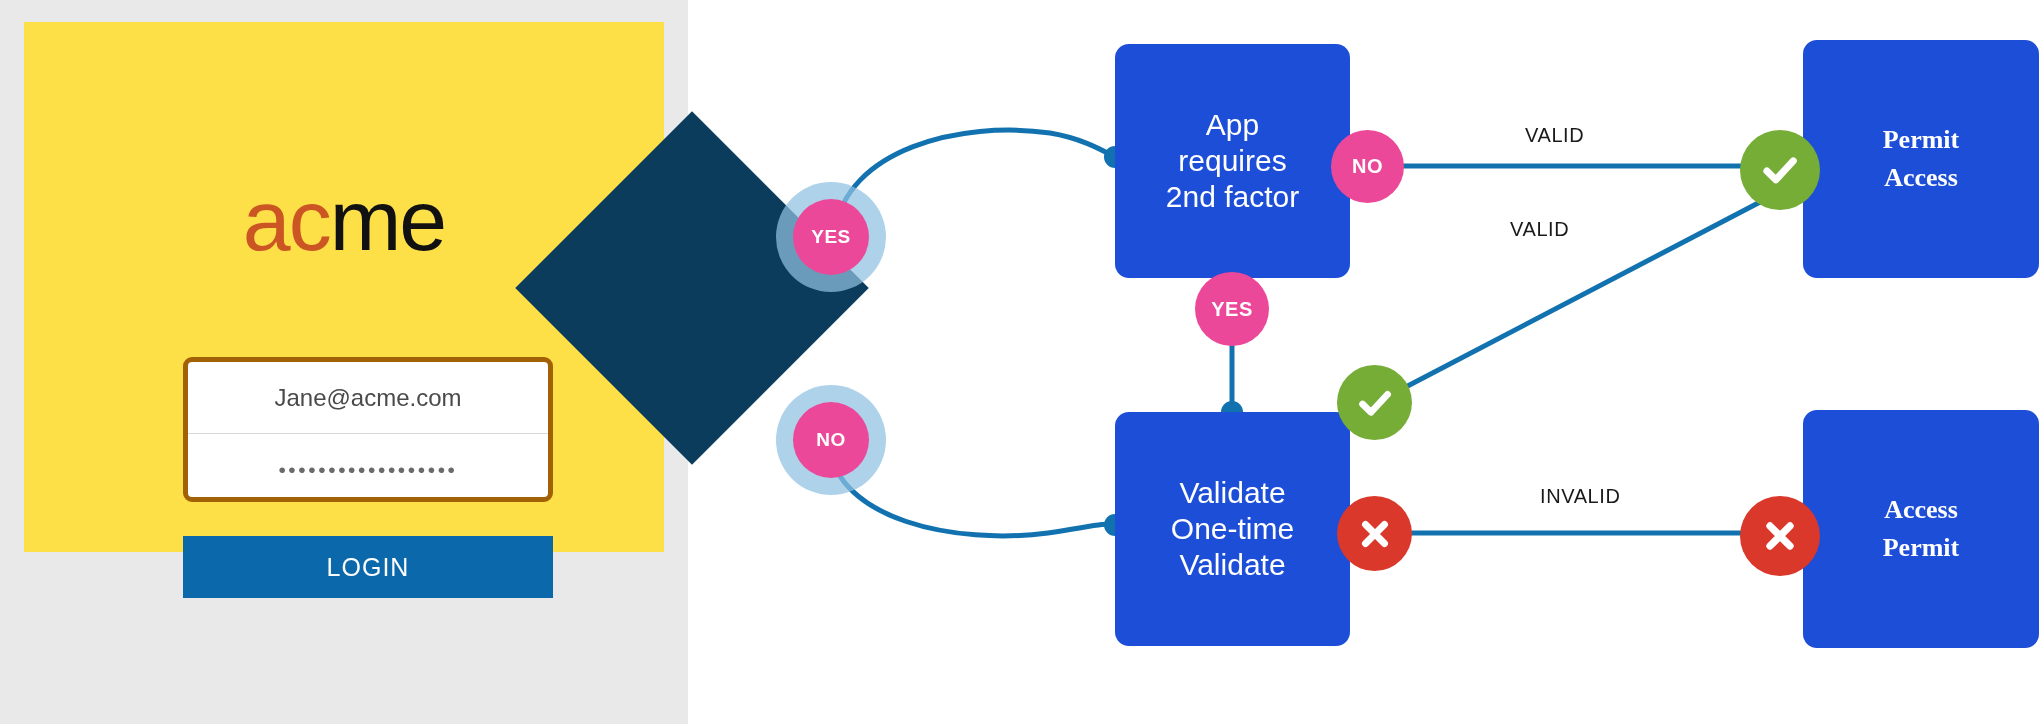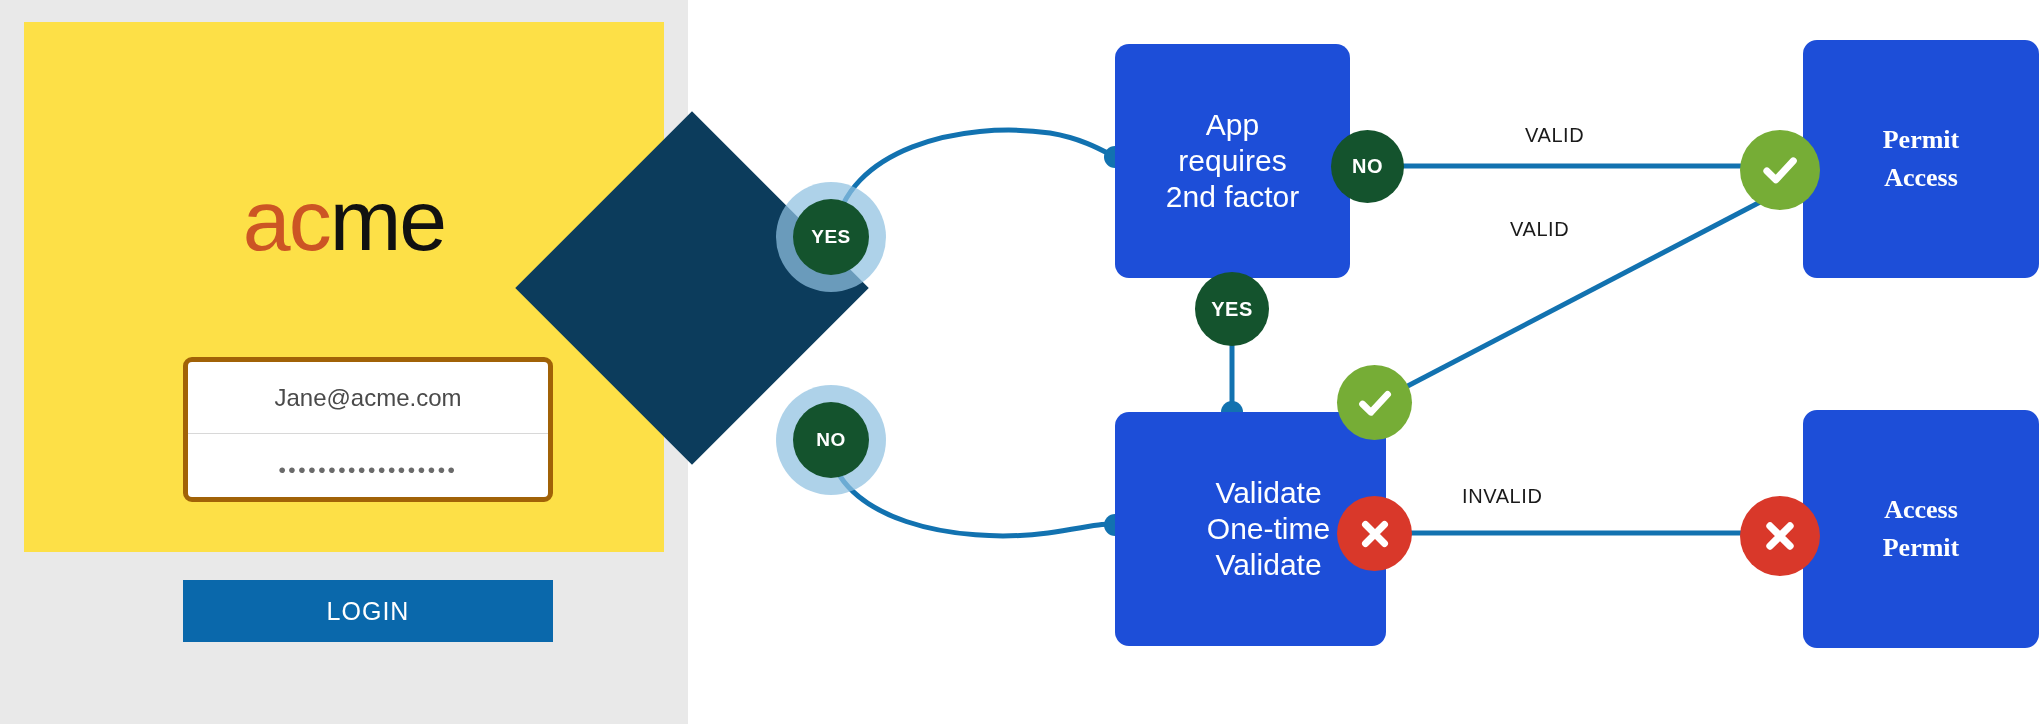--- a/index.html
+++ b/index.html
@@ -91,21 +91,20 @@
     color: #ffffff;
     border: none;
     font-family: "Liberation Sans", sans-serif;
     font-size: 25px;
     font-weight: 400;
     letter-spacing: 1px;
     cursor: pointer;
     display: flex;
     align-items: center;
     justify-content: center;
-    margin-top: 44px;
   }
 
   
   #flow {
     position: absolute;
     left: 0;
     top: 0;
     width: 2039px;
     height: 724px;
   }
@@ -131,21 +130,21 @@
     font-weight: 400;
   }
   .node-box.bold .node-label {
     font-weight: bold;
     font-size: 26px;
     line-height: 38px;
     font-family: Liberation Serif, serif;
   }
 
   #box-app-2fa    { left: 1115px; top: 44px;  width: 235px; height: 234px; }
-  #box-validate   { left: 1115px; top: 412px; width: 235px; height: 234px; padding-left: 36px; }
+  #box-validate   { left: 1115px; top: 412px; width: 235px; height: 234px; }
   #box-permit     { left: 1803px; top: 40px;  width: 236px; height: 238px; }
   #box-denied     { left: 1803px; top: 410px; width: 236px; height: 238px; }
 
   
   #diamond {
     position: absolute;
     left: 567px;
     top: 163px;
     width: 250px;
     height: 250px;
@@ -177,21 +176,21 @@
     font-weight: bold;
     letter-spacing: 0.5px;
   }
   .badge-ring {
     position: absolute;
     border-radius: 50%;
     background: #8fc0e0;
     opacity: 0.72;
   }
   .badge-core {
-    background: #14532d;
+    background: #ec4899;
     text-align: right;
   }
 
   #ring-yes   { left: 776px; top: 182px; width: 110px; height: 110px; }
   #badge-yes-diamond { left: 793px; top: 199px; width: 76px; height: 76px; font-size: 19px; }
   #ring-no    { left: 776px; top: 385px; width: 110px; height: 110px; }
   #badge-no-diamond  { left: 793px; top: 402px; width: 76px; height: 76px; font-size: 19px; }
 
   #badge-no-app   { left: 1331px; top: 130px; width: 73px; height: 73px; font-size: 20px; }
   #badge-yes-app  { left: 1195px; top: 272px; width: 74px; height: 74px; font-size: 20px; }
@@ -217,21 +216,21 @@
   .edge-label {
     position: absolute;
     color: #1a1a1a;
     font-size: 20px;
     font-weight: normal;
     letter-spacing: 0.6px;
     white-space: nowrap;
   }
   #label-valid-top { left: 1525px; top: 124px; }
   #label-valid-mid { left: 1510px; top: 218px; }
-  #label-invalid   { left: 1462px; top: 485px; }
+  #label-invalid   { left: 1540px; top: 485px; }
 </style>
 </head>
 <body>
 
 <div id="root">
 
   <div id="login-panel">
     <div id="login-card">
 
       <div id="acme-logo">

